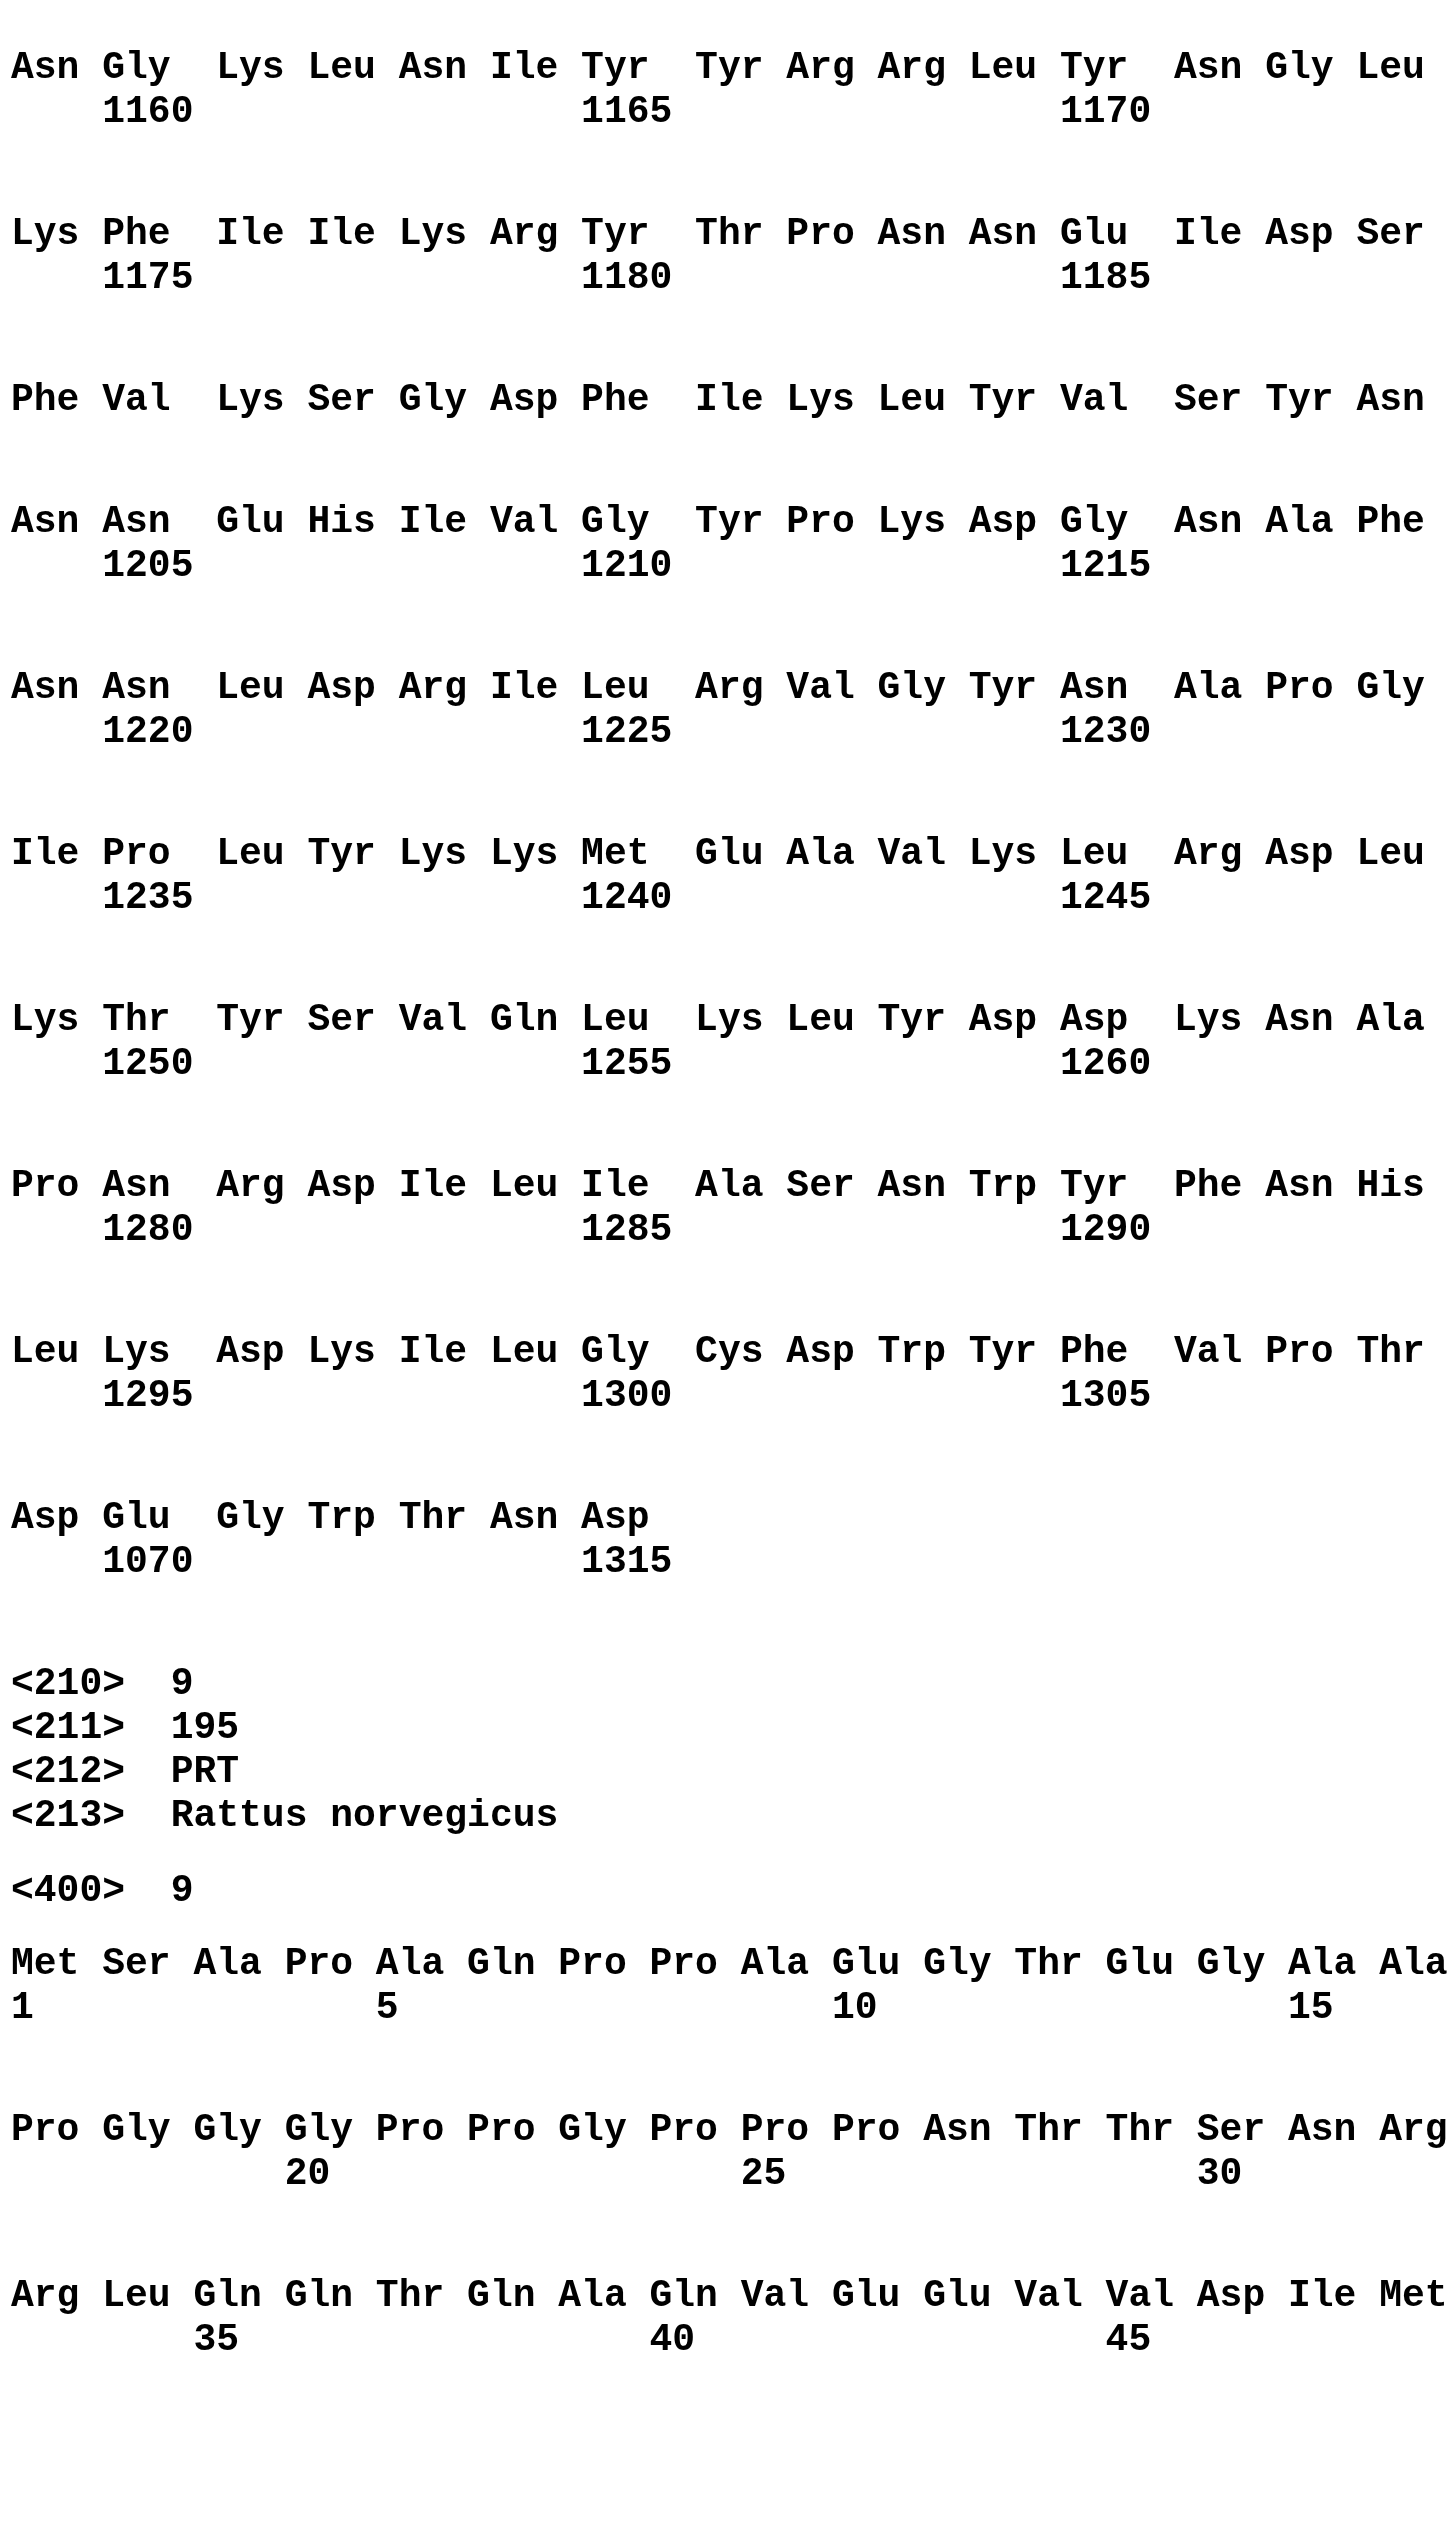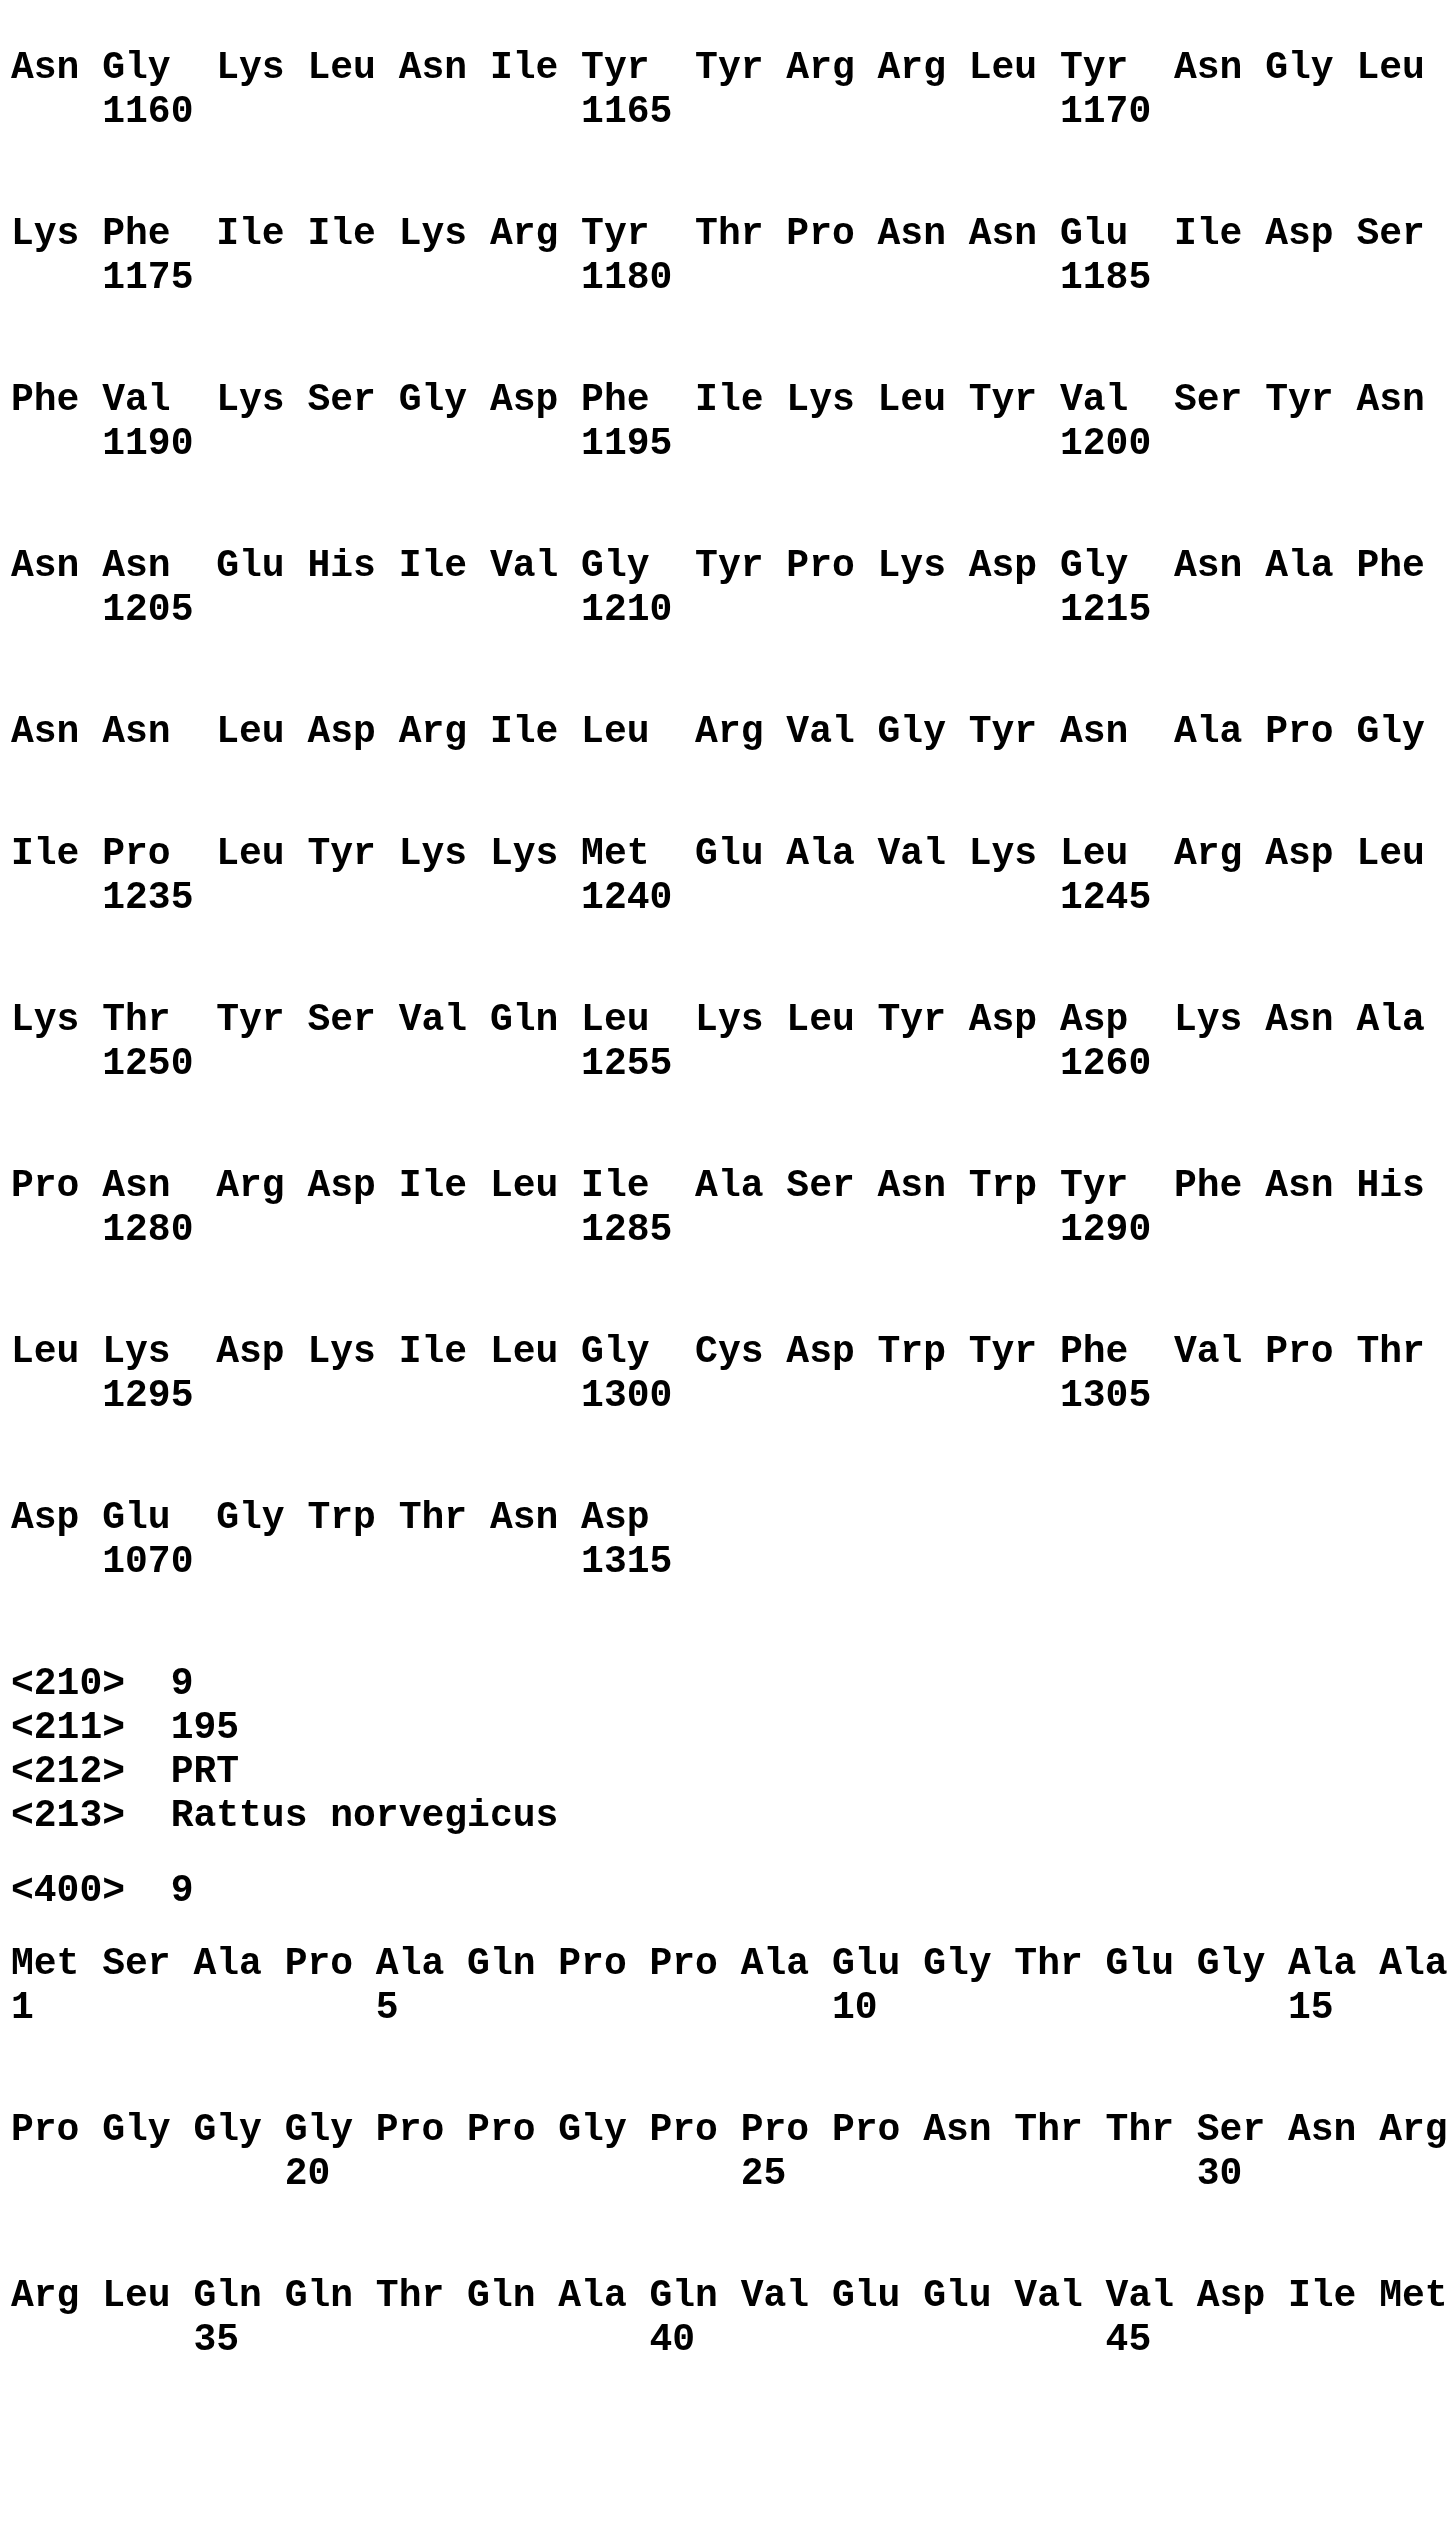--- a/index.html
+++ b/index.html
@@ -54,28 +54,28 @@
     <div class="seq-block">
       <div class="line">Asn Gly  Lys Leu Asn Ile Tyr  Tyr Arg Arg Leu Tyr  Asn Gly Leu</div>
       <div class="line">    1160                 1165                 1170</div>
     </div>
     <div class="seq-block">
       <div class="line">Lys Phe  Ile Ile Lys Arg Tyr  Thr Pro Asn Asn Glu  Ile Asp Ser</div>
       <div class="line">    1175                 1180                 1185</div>
     </div>
     <div class="seq-block">
       <div class="line">Phe Val  Lys Ser Gly Asp Phe  Ile Lys Leu Tyr Val  Ser Tyr Asn</div>
-      <div class="line">    1190                 1195                 1200</div>
     </div>
     <div class="seq-block">
       <div class="line">Asn Asn  Glu His Ile Val Gly  Tyr Pro Lys Asp Gly  Asn Ala Phe</div>
       <div class="line">    1205                 1210                 1215</div>
     </div>
     <div class="seq-block">
       <div class="line">Asn Asn  Leu Asp Arg Ile Leu  Arg Val Gly Tyr Asn  Ala Pro Gly</div>
+      <div class="line">    1220                 1225                 1230</div>
     </div>
     <div class="seq-block">
       <div class="line">Ile Pro  Leu Tyr Lys Lys Met  Glu Ala Val Lys Leu  Arg Asp Leu</div>
       <div class="line">    1235                 1240                 1245</div>
     </div>
     <div class="seq-block">
       <div class="line">Lys Thr  Tyr Ser Val Gln Leu  Lys Leu Tyr Asp Asp  Lys Asn Ala</div>
       <div class="line">    1250                 1255                 1260</div>
     </div>
     <div class="seq-block">

